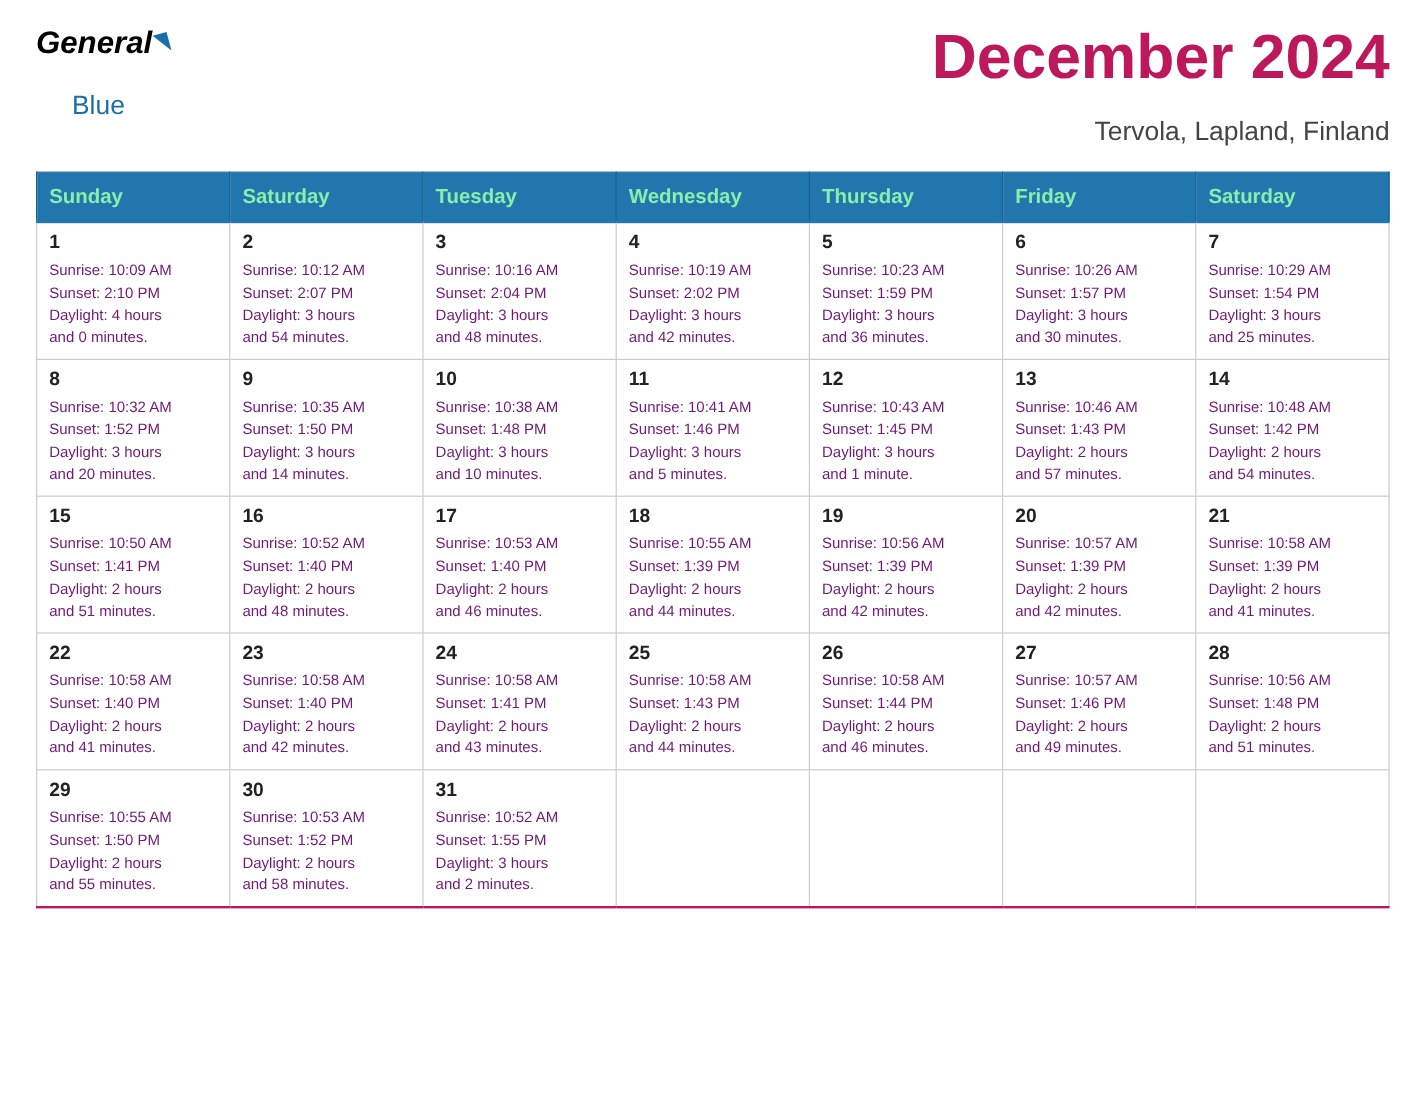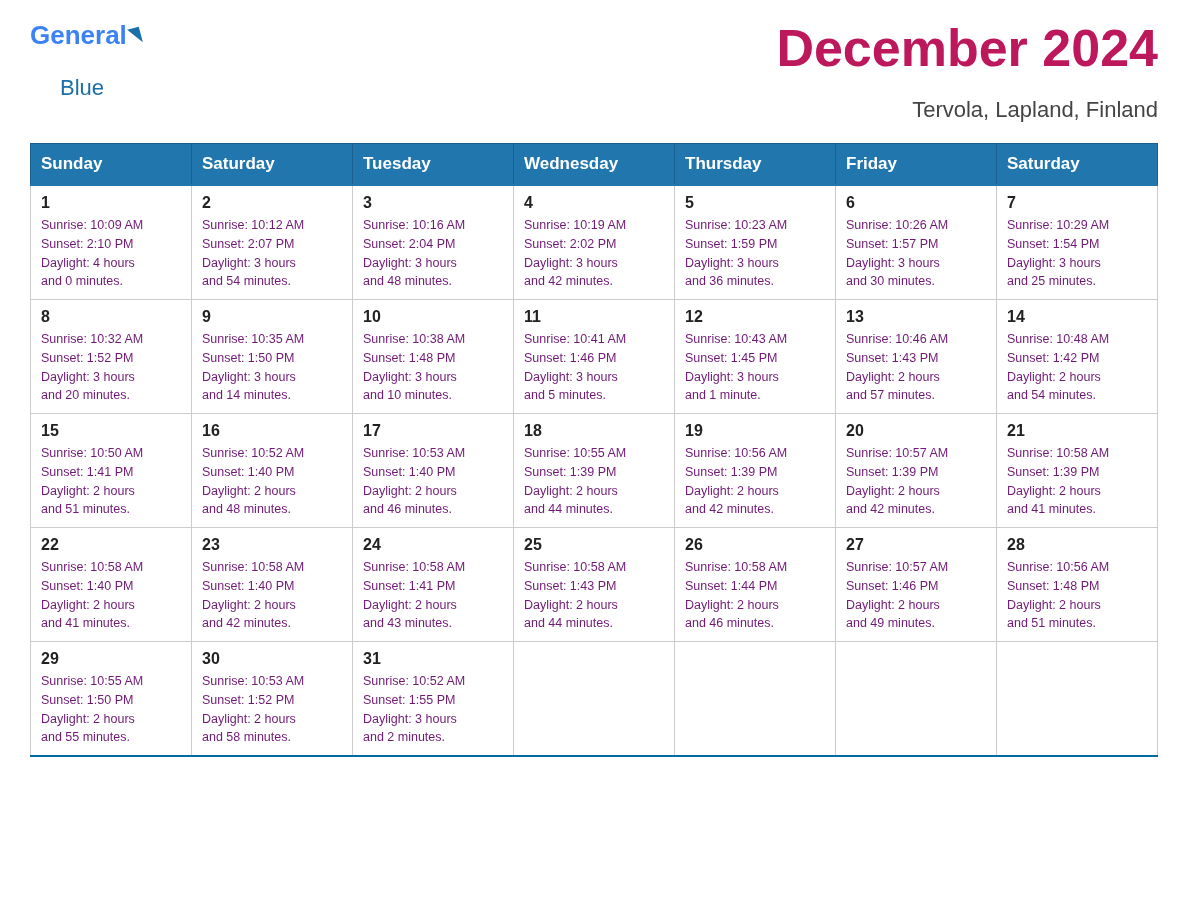--- a/index.html
+++ b/index.html
@@ -21,21 +21,21 @@
       flex-direction: column;
       align-items: flex-start;
     }
     .logo-text {
       font-size: 26px;
       font-weight: bold;
       color: #333;
       display: flex;
       align-items: center;
     }
-    .logo-general { color: #3b82f6; }
+    .logo-general { color: #000000; font-style: italic; }
     .logo-arrow {
       width: 0;
       height: 0;
       border-left: 12px solid transparent;
       border-right: 0px solid transparent;
       border-top: 16px solid #1a6fa8;
       display: inline-block;
       margin: 0 2px;
       transform: rotate(-15deg);
     }
@@ -54,38 +54,38 @@
       color: #444;
       margin-top: 20px;
     }
     .calendar-table {
       width: 100%;
       border-collapse: collapse;
       table-layout: fixed;
     }
     .calendar-table thead th {
       background-color: #2176ae;
-      color: #ffffff;
+      color: #86efac;
       font-size: 17px;
       font-weight: bold;
       padding: 10px 10px;
       border: 1px solid #1a5f8f;
       text-align: left;
     }
     .calendar-table tbody td {
       vertical-align: top;
       padding: 8px 10px;
       border: 1px solid #ccc;
       min-height: 90px;
       font-size: 13px;
       color: #333;
       background: #fff;
     }
     .calendar-table tbody tr:last-child td {
-      border-bottom: 2px solid #0369a1;
+      border-bottom: 2px solid #be185d;
     }
     .calendar-table tbody tr:first-child td {
       border-top: 2px solid #2176ae;
     }
     .day-number {
       font-size: 16px;
       font-weight: bold;
       color: #222;
       display: block;
       margin-bottom: 4px;

